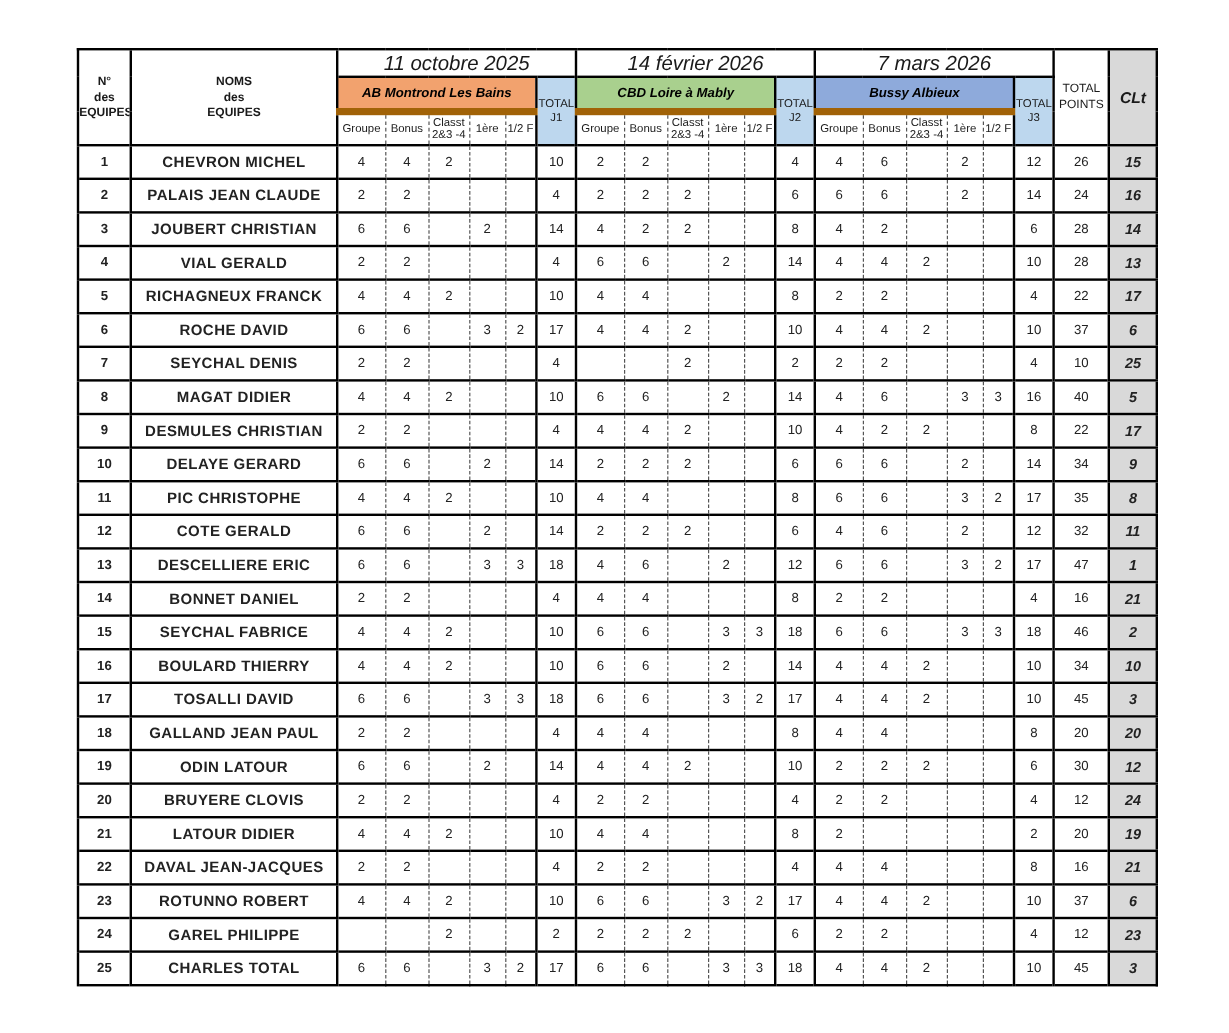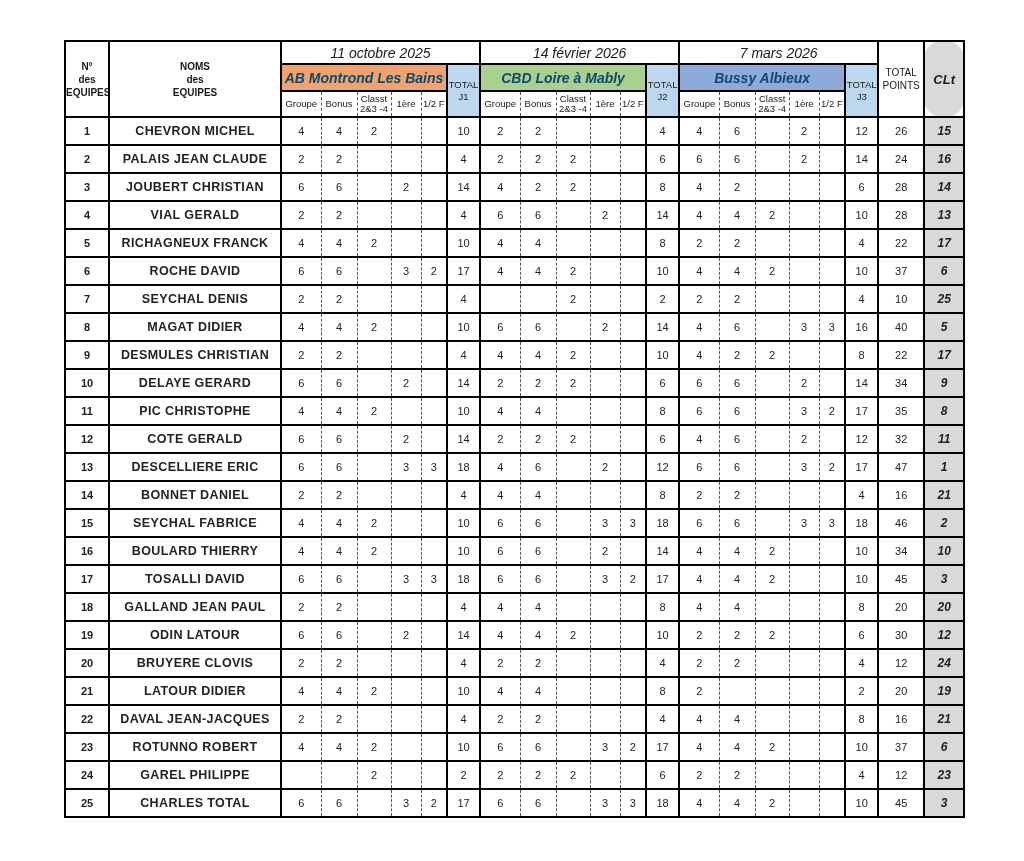--- a/index.html
+++ b/index.html
@@ -6,22 +6,22 @@
   body{width:1024px;height:861px;font-family:"Liberation Sans",sans-serif;color:#1a1a1a;}
   .page{padding:40px 0 0 64px;}
   .title-band{width:897px;height:33px;display:flex;align-items:center;justify-content:center;margin-bottom:8px;}
   .title{font-family:"Liberation Serif",serif;font-weight:bold;font-size:17px;color:#262626;
          text-decoration:underline;letter-spacing:.3px;white-space:nowrap;}
   table{border-collapse:collapse;table-layout:fixed;width:899px;border:2px solid #000;}
   th,td{border-top:2px solid #000;padding:0;text-align:center;vertical-align:middle;overflow:hidden;}
   .thick-l{border-left:2px solid #000;}
   .dash-l{border-left:1px dashed #555;}
   .hdr-left{font-size:10px;font-weight:bold;line-height:1.3;white-space:pre-line;}
-  .date-h{font-style:italic;font-weight:normal;font-size:14px;height:21px;border-bottom:1px solid #000;}
-  .venue-h{font-style:italic;font-weight:bold;font-size:14px;height:25px;border-bottom:1px solid #a16207;color:#0c4a6e;}
+  .date-h{font-style:italic;font-weight:normal;font-size:17px;height:21px;border-bottom:1px solid #000;}
+  .venue-h{font-style:italic;font-weight:bold;font-size:11px;height:25px;border-bottom:6px solid #a16207;color:#000000;}
   .sub-h{font-size:9.5px;font-weight:normal;height:24px;white-space:pre-line;line-height:1.1;}
   .total-h{font-size:9.5px;font-weight:normal;white-space:pre-line;line-height:1.25;}
   .tp-h{font-size:10px;font-weight:normal;white-space:pre-line;line-height:1.3;}
   .clt-h{font-size:13px;font-weight:bold;font-style:italic;}
   tbody td{height:26px;font-size:11px;color:#222;}
   td.num{font-weight:bold;font-size:11px;}
   td.name{font-weight:bold;font-size:12.5px;letter-spacing:.4px;}
   td.clt{font-weight:bold;font-style:italic;font-size:12px;}
 </style>
 </head>
@@ -60,21 +60,21 @@
 des
 EQUIPES</th>
         <th rowspan="3" class="hdr-left thick-l">NOMS
 des
 EQUIPES</th>
         <th colspan="6" class="date-h thick-l">11 octobre 2025</th>
         <th colspan="6" class="date-h thick-l">14 février 2026</th>
         <th colspan="6" class="date-h thick-l">7 mars 2026</th>
         <th rowspan="3" class="tp-h thick-l">TOTAL
 POINTS</th>
-        <th rowspan="3" class="clt-h thick-l clt-bg" style="background: rgb(217, 217, 217); border-radius: 18px;">CLt</th>
+        <th rowspan="3" class="clt-h thick-l clt-bg" style="background: rgb(217, 217, 217);">CLt</th>
       </tr>
       <tr>
         <th colspan="5" class="venue-h thick-l" style="background: rgb(242, 162, 110);">AB Montrond Les Bains</th>
         <th rowspan="2" class="total-h thick-l total-bg" style="background: rgb(189, 215, 238);">TOTAL
 J1</th>
         <th colspan="5" class="venue-h thick-l" style="background: rgb(169, 208, 142);">CBD Loire à Mably</th>
         <th rowspan="2" class="total-h thick-l total-bg" style="background: rgb(189, 215, 238);">TOTAL
 J2</th>
         <th colspan="5" class="venue-h thick-l" style="background: rgb(142, 170, 219); margin-top: 20px;">Bussy Albieux</th>
         <th rowspan="2" class="total-h thick-l total-bg" style="background: rgb(189, 215, 238);">TOTAL

